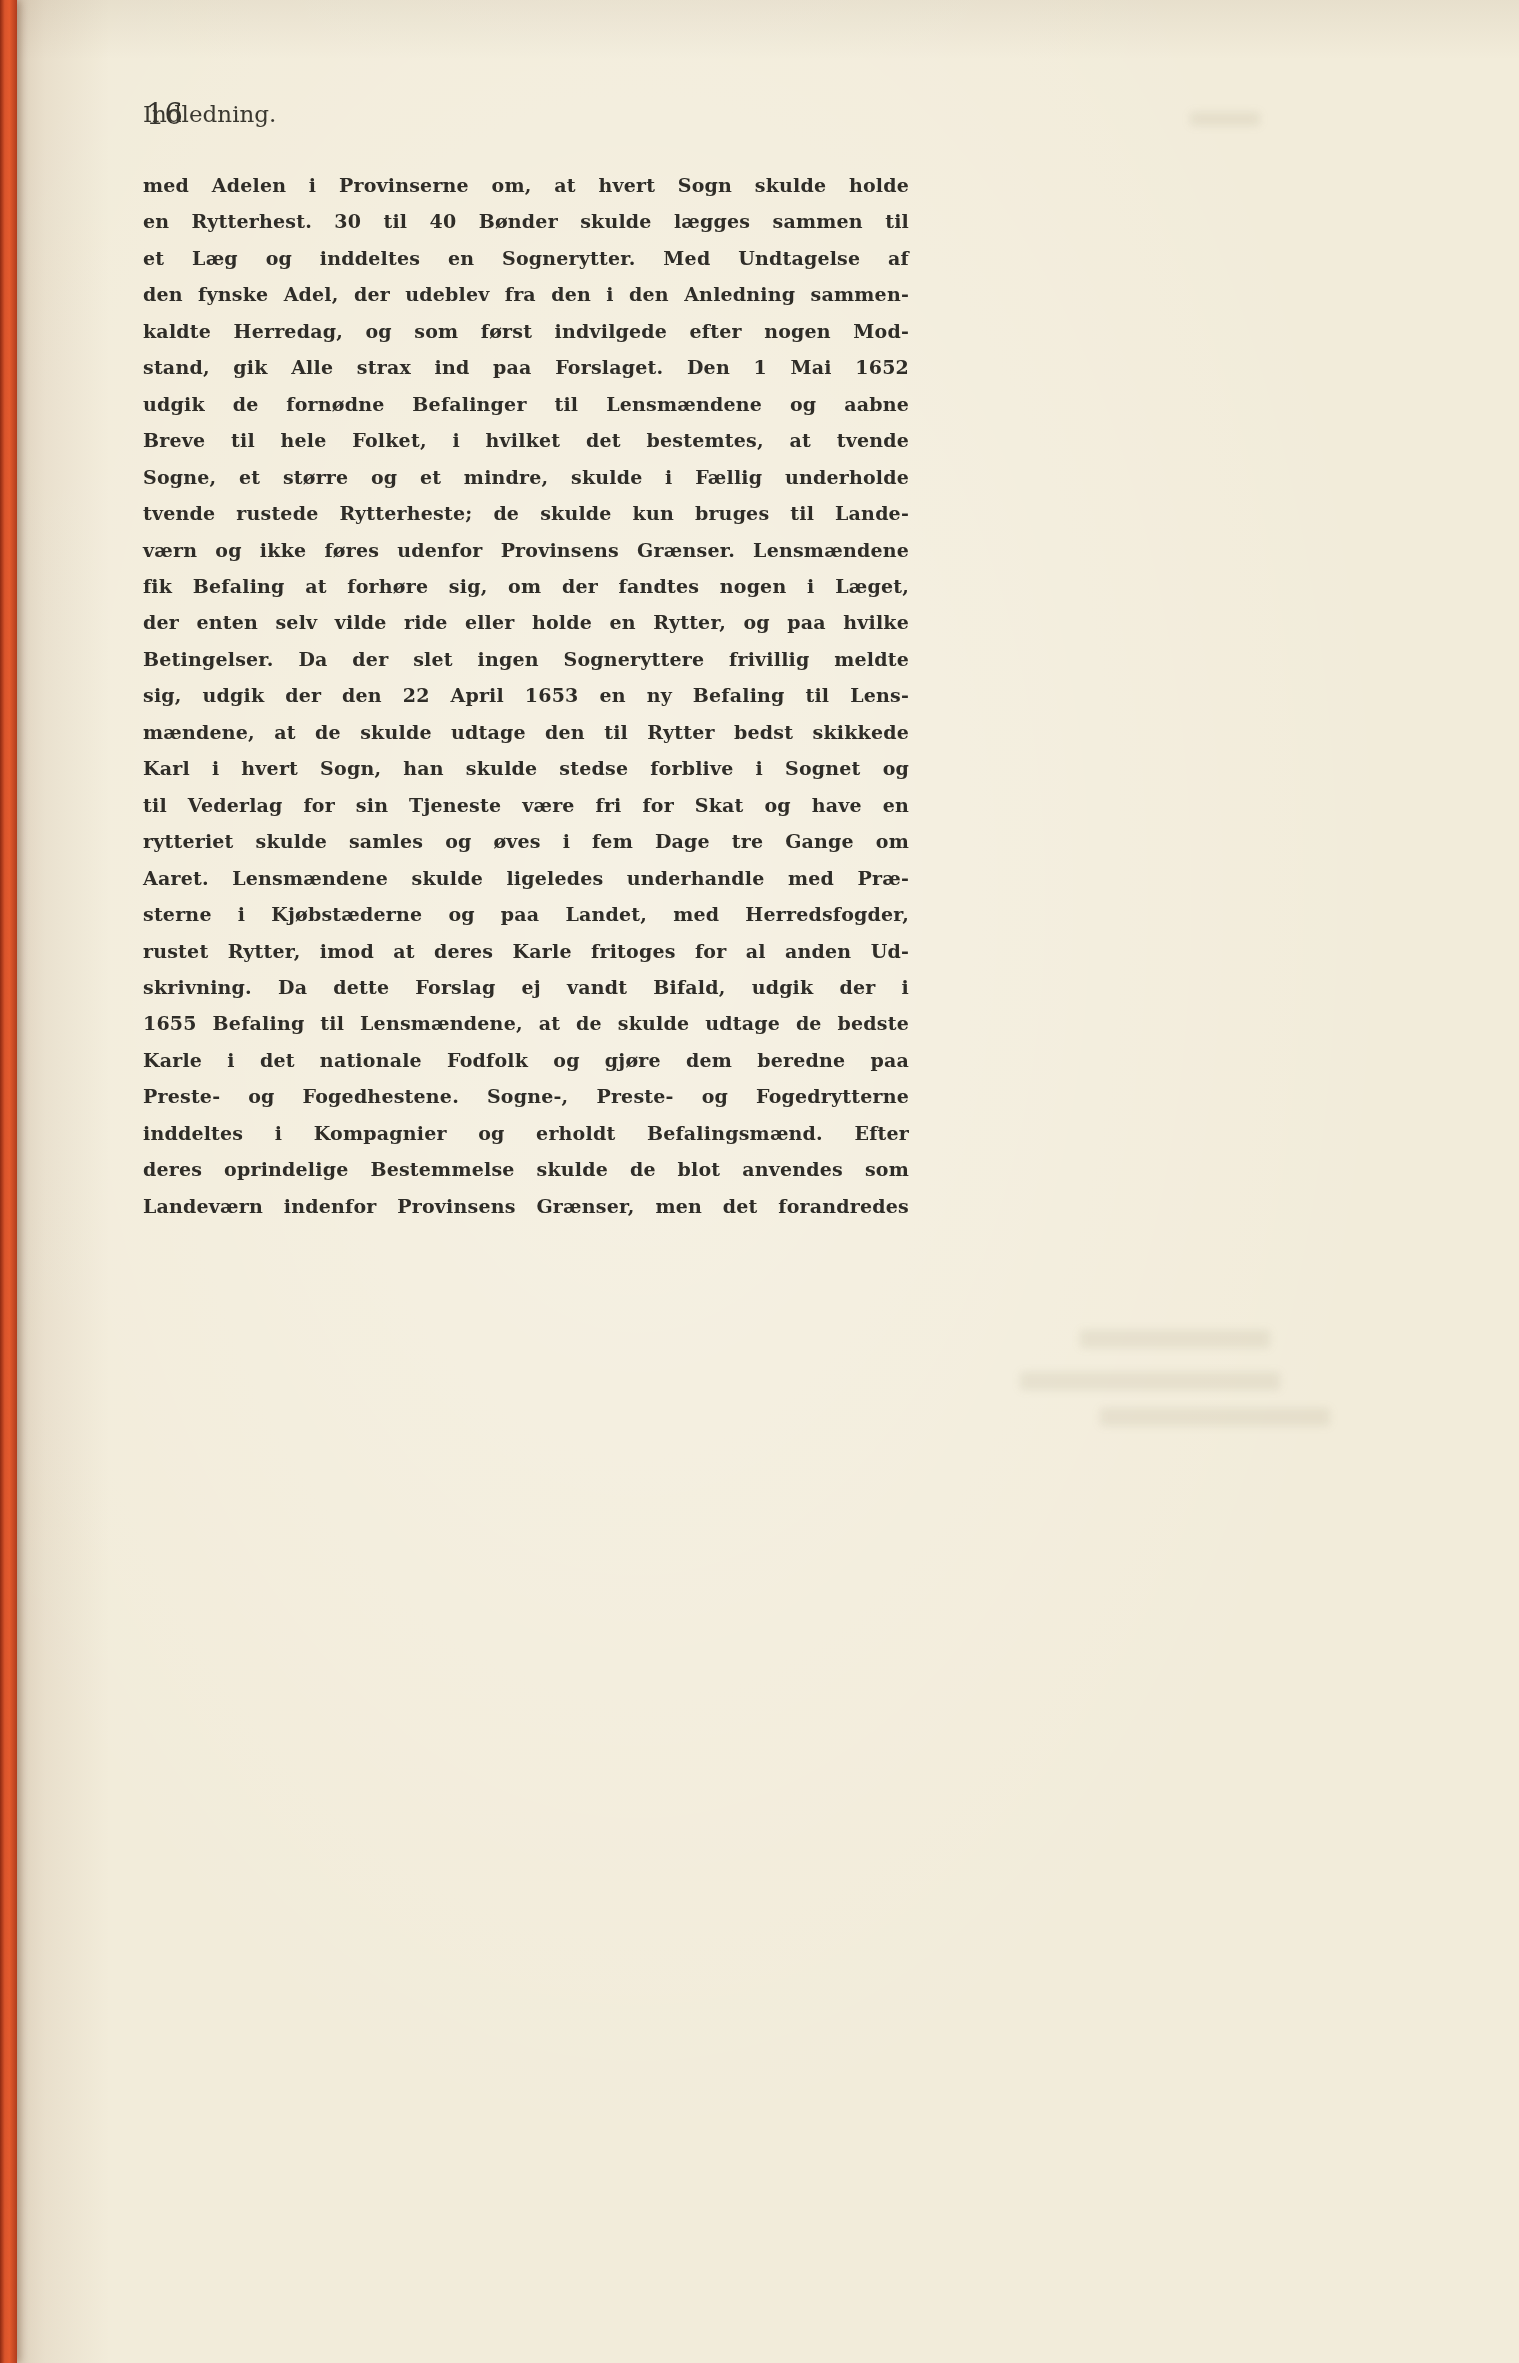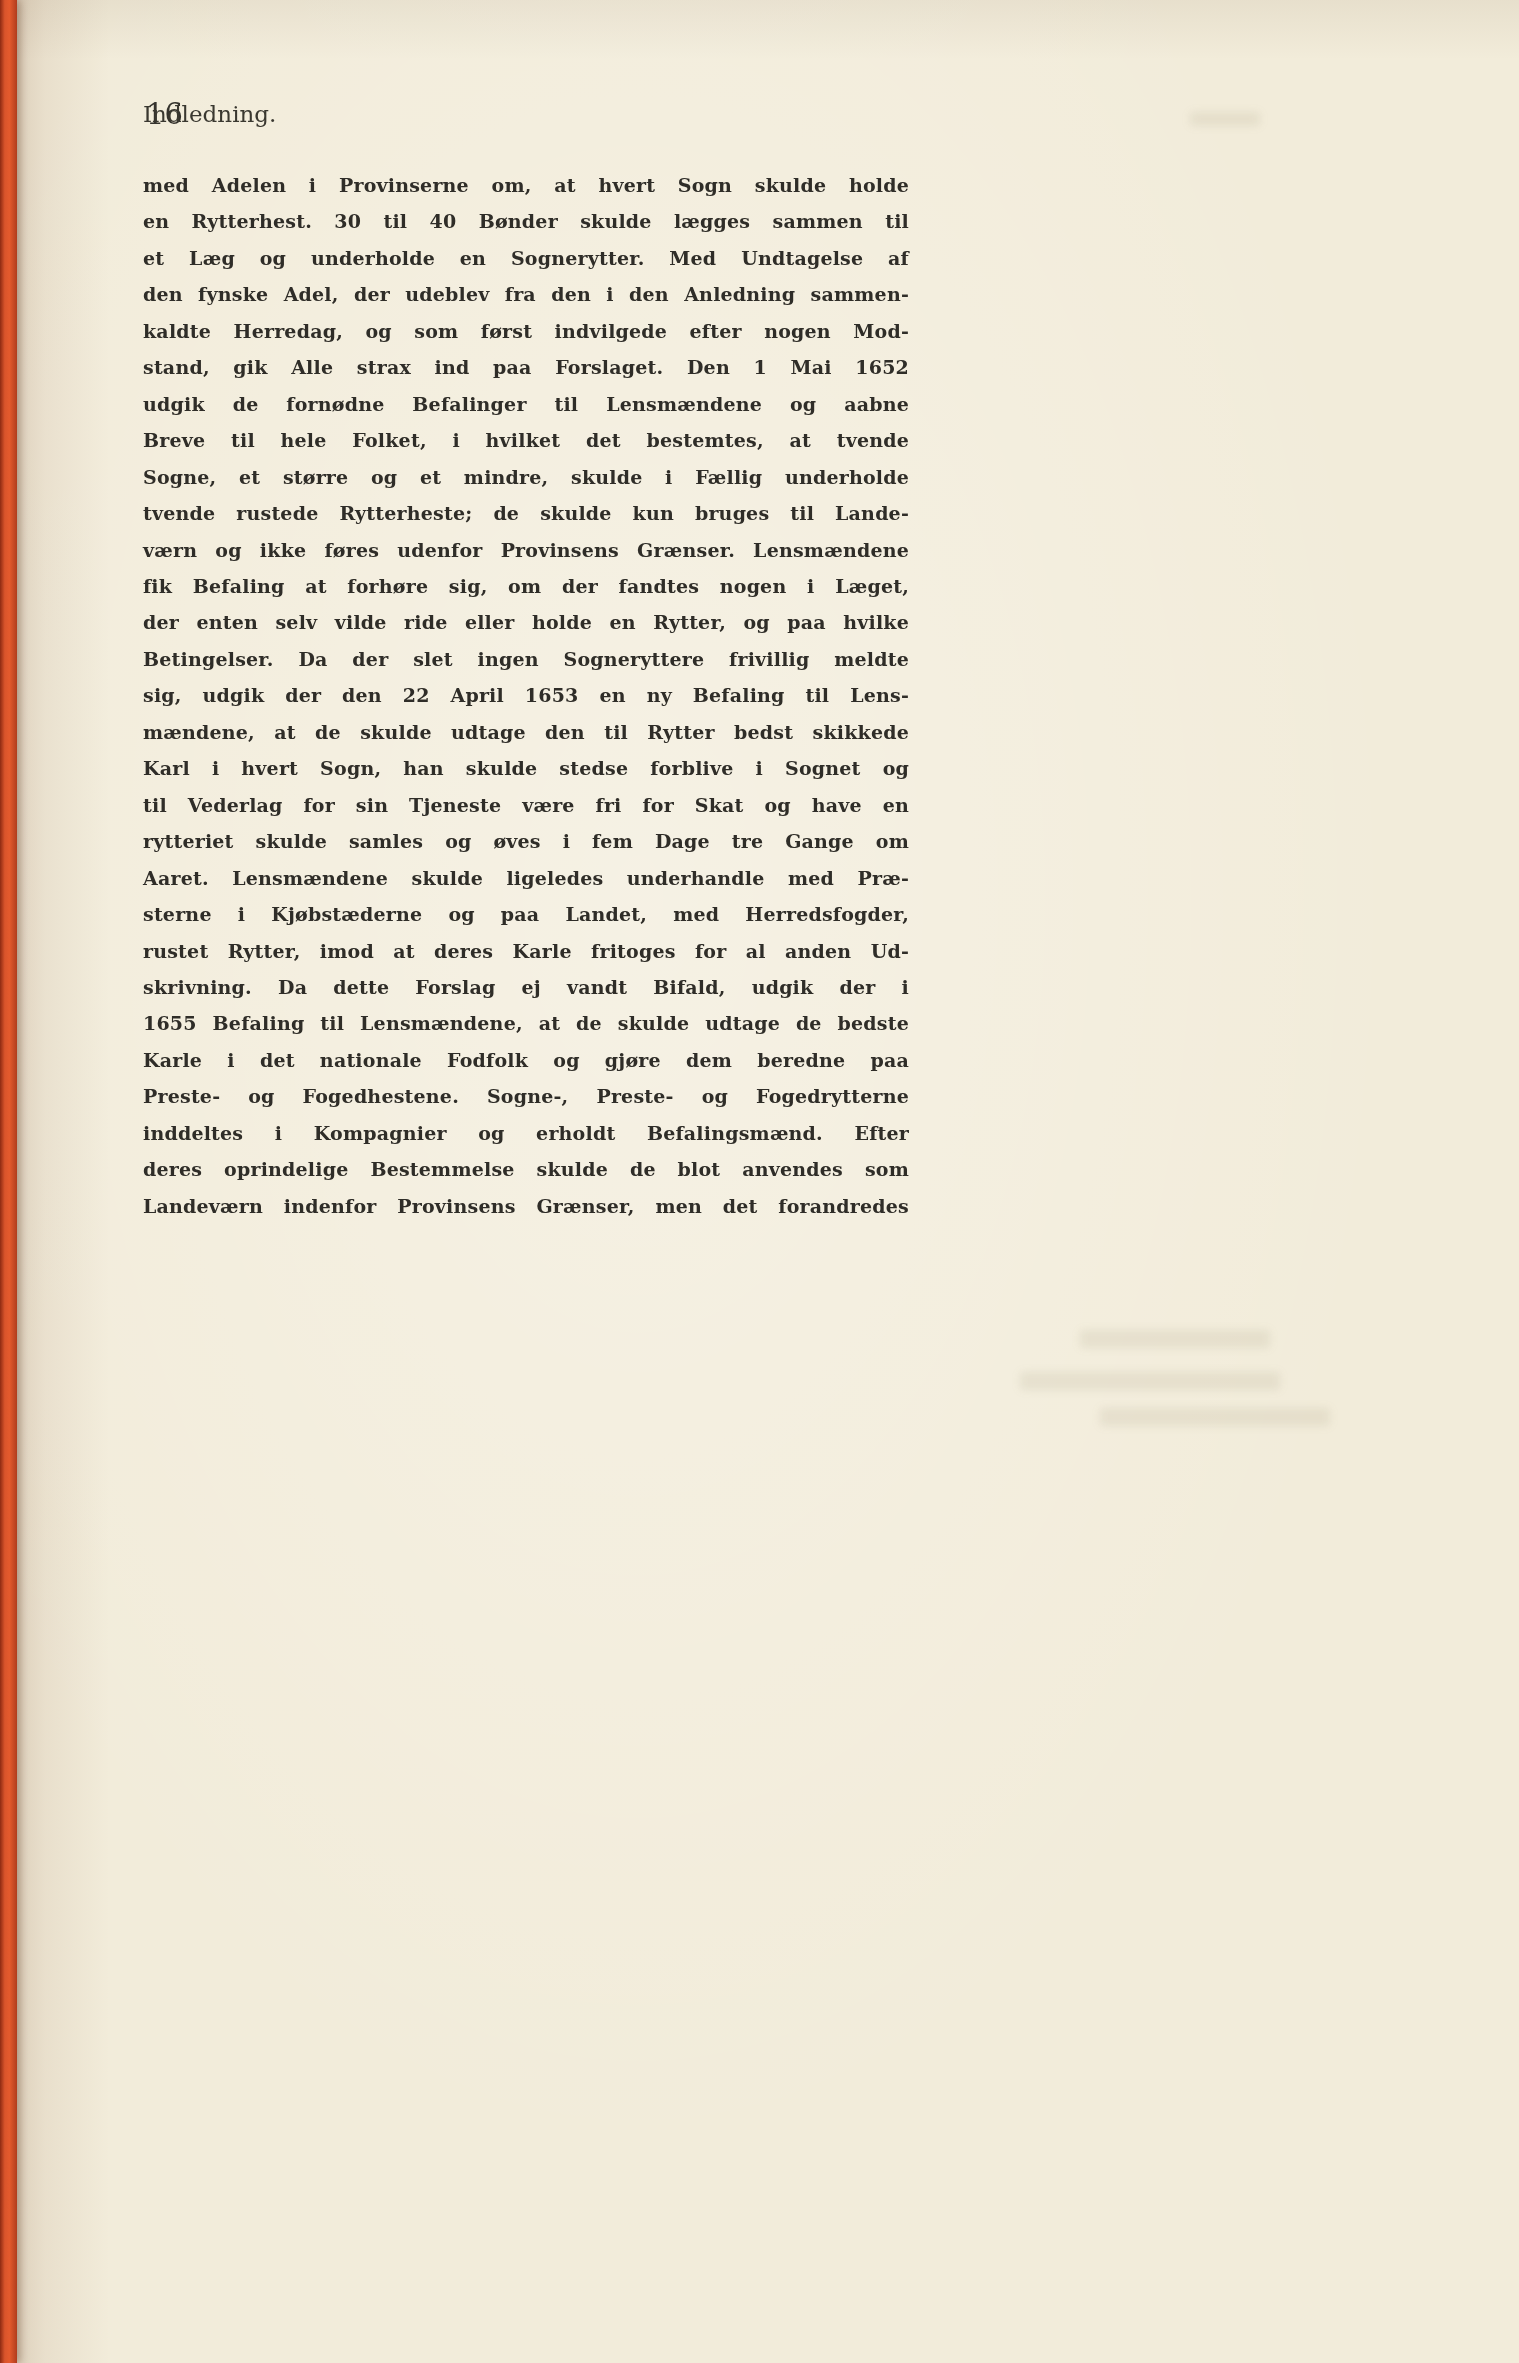--- a/index.html
+++ b/index.html
@@ -88,21 +88,21 @@
 <div class="smudge s3"></div>
 <div class="smudge s4"></div>
 
 <div class="page-number">16</div>
 
 <div class="running-head">Indledning.</div>
 
 <div class="text-block">
     <div class="line">med Adelen i Provinserne om, at hvert Sogn skulde holde</div>
     <div class="line">en Rytterhest.  30 til 40 Bønder skulde lægges sammen til</div>
-    <div class="line">et Læg og underholde en Sognerytter.  Med Undtagelse af</div>
+    <div class="line">et Læg og inddeltes en Sognerytter.  Med Undtagelse af</div>
     <div class="line">den fynske Adel, der udeblev fra den i den Anledning sammen-</div>
     <div class="line">kaldte Herredag, og som først indvilgede efter nogen Mod-</div>
     <div class="line">stand, gik Alle strax ind paa Forslaget.  Den 1 Mai 1652</div>
     <div class="line">udgik de fornødne Befalinger til Lensmændene og aabne</div>
     <div class="line">Breve til hele Folket, i hvilket det bestemtes, at tvende</div>
     <div class="line">Sogne, et større og et mindre, skulde i Fællig underholde</div>
     <div class="line">tvende rustede Rytterheste; de skulde kun bruges til Lande-</div>
     <div class="line">værn og ikke føres udenfor Provinsens Grænser.  Lensmændene</div>
     <div class="line">fik Befaling at forhøre sig, om der fandtes nogen i Læget,</div>
     <div class="line">der enten selv vilde ride eller holde en Rytter, og paa hvilke</div>

